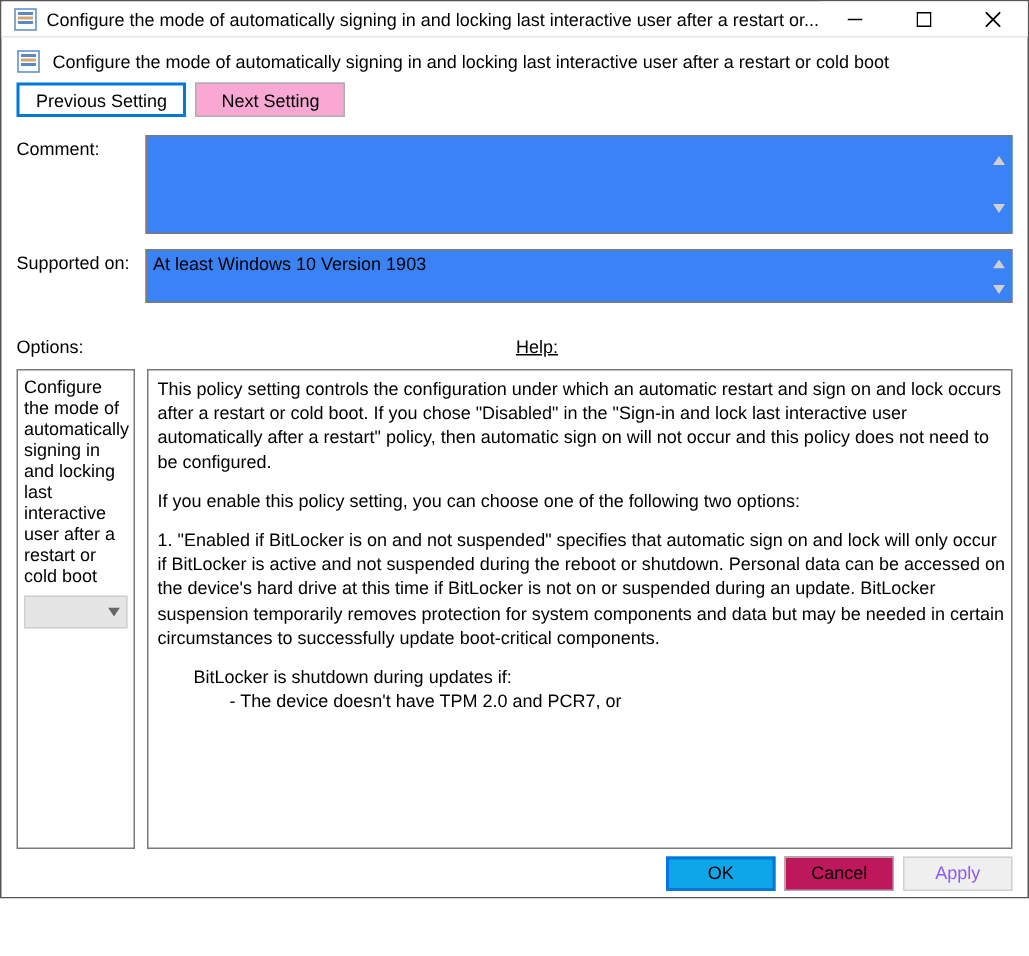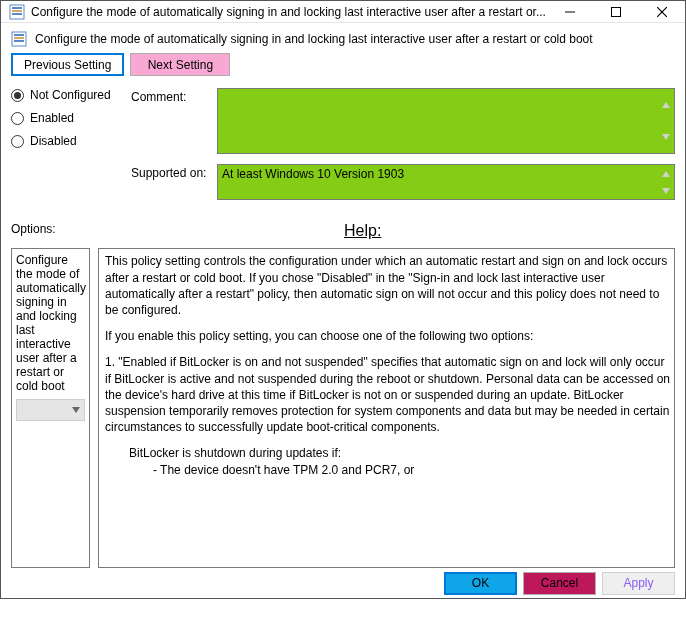--- a/index.html
+++ b/index.html
@@ -99,21 +99,21 @@
     flex: 1;
     display: grid;
     grid-template-columns: 80px 1fr;
     grid-template-rows: auto auto;
     column-gap: 6px;
     row-gap: 10px;
   }
   .field-label { font-size: 12px; padding-top: 2px; }
   .textarea {
     border: 1px solid #7a7a7a;
-    background: #84cc16;
+    background: #3b82f6;
     height: 66px;
     position: relative;
     font-size: 12px;
     padding: 2px 18px 2px 4px;
   }
   .textarea.small { height: 36px; }
   .textarea.small .ta-text { padding-top: 2px; }
   .ta-text { font-size: 12px; }
   .spinners {
     position: absolute; right: 0; top: 0; bottom: 0; width: 17px;
@@ -124,21 +124,21 @@
     color: #666;
   }
   .spin.disabled { color: #d0d0d0; }
   .spin svg { width: 8px; height: 6px; }
   
   .labels-row {
     display: flex;
     padding: 22px 10px 2px 10px;
   }
   .label-left { width: 333px; font-size: 12px; }
-  .label-right { flex: 1; font-size: 16px; text-decoration: underline; }
+  .label-right { flex: 1; font-size: 12px; text-decoration: underline; }
   
   .panels {
     display: flex; gap: 8px;
     padding: 6px 10px 0 10px;
     flex: 1 1 auto;
   }
   .panel {
     border: 1px solid #7a7a7a;
     background: #fff;
     overflow: hidden;
@@ -234,34 +234,20 @@
     </span>
     <span class="header-text">Configure the mode of automatically signing in and locking last interactive user after a restart or cold boot</span>
   </div>
 
   <div class="nav-row">
     <div class="btn active">Previous Setting</div>
     <div class="btn">Next Setting</div>
   </div>
 
   <div class="config-grid">
-    <div class="radios">
-      <div class="radio-row">
-        <span class="radio checked"></span>
-        <span>Not Configured</span>
-      </div>
-      <div class="radio-row">
-        <span class="radio"></span>
-        <span>Enabled</span>
-      </div>
-      <div class="radio-row">
-        <span class="radio"></span>
-        <span>Disabled</span>
-      </div>
-    </div>
     <div class="right-fields">
       <div class="field-label">Comment:</div>
       <div class="textarea">
         <span class="ta-text"></span>
         <div class="spinners">
           <div class="spin disabled">
               <svg viewBox="0 0 8 6">
                 <polygon points="4,0 8,6 0,6" fill="currentColor"></polygon>
               </svg>
             </div>

